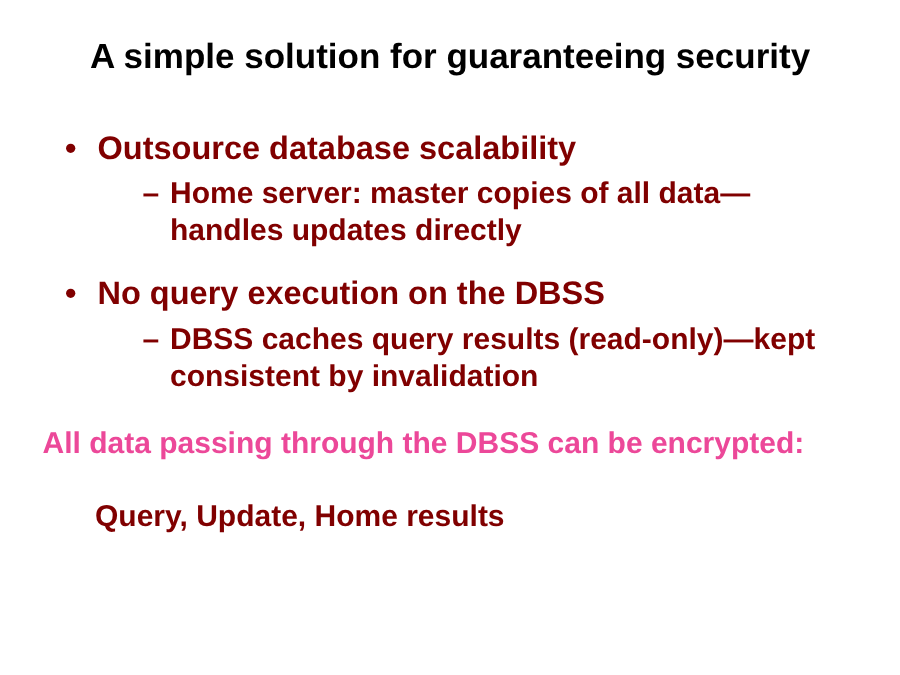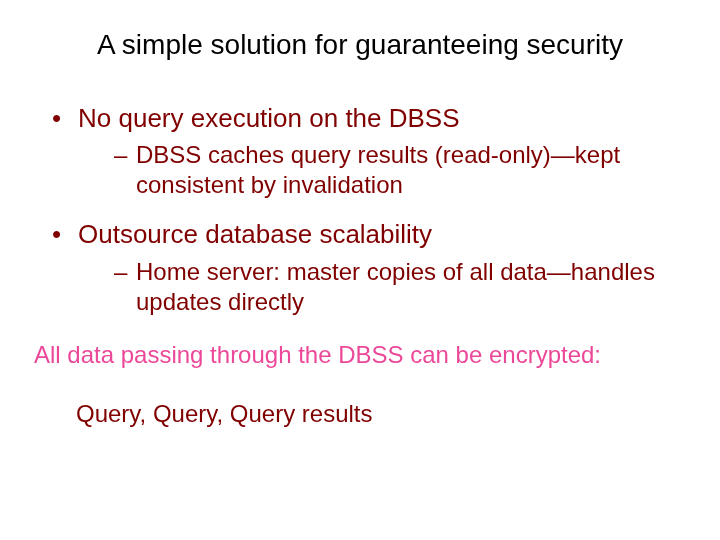--- a/index.html
+++ b/index.html
@@ -9,20 +9,21 @@
     height: 540px;
     background: #ffffff;
     font-family: Arial, Helvetica, sans-serif;
     color: #000000;
   }
   .slide {
     box-sizing: border-box;
     width: 720px;
     height: 388px;
     padding: 20px 30px 20px 30px;
+    font-weight: bold;
   }
   .title {
     font-size: 28px;
     text-align: center;
     margin: 8px 0 40px 0;
     line-height: 1.2;
   }
   ul.b1 {
     list-style: none;
     padding: 0;
@@ -81,33 +82,33 @@
 </style>
 </head>
 <body>
 
 <div class="slide">
 
   <div class="title">A simple solution for guaranteeing security</div>
 
   <ul class="b1">
     <li>
+      <span>Outsource database scalability</span>
+      <ul class="b2">
+        <li>
+          <span>Home server: master copies of all data—handles updates directly</span>
+        </li>
+      </ul>
+    </li>
+    <li>
       <span>No query execution on the DBSS</span>
       <ul class="b2">
         <li>
           <span>DBSS caches query results (read-only)—kept consistent by invalidation</span>
         </li>
       </ul>
     </li>
-    <li>
-      <span>Outsource database scalability</span>
-      <ul class="b2">
-        <li>
-          <span>Home server: master copies of all data—handles updates directly</span>
-        </li>
-      </ul>
-    </li>
   </ul>
 
   <div class="para">All data passing through the DBSS can be encrypted:</div>
-  <div class="sub">Query, Query, Query results</div>
+  <div class="sub">Query, Update, Home results</div>
 
 </div>
 
 </body></html>

